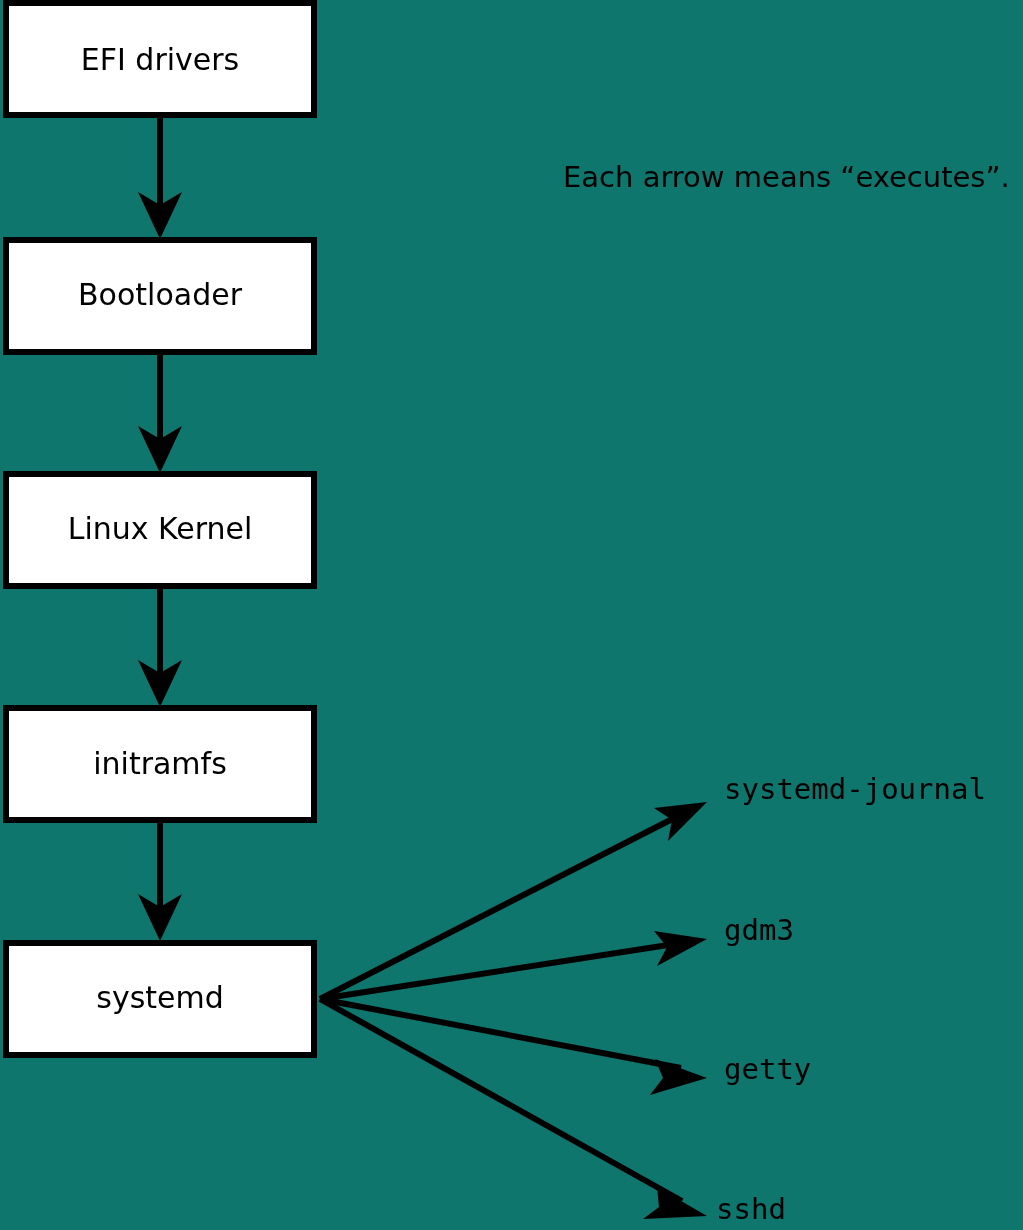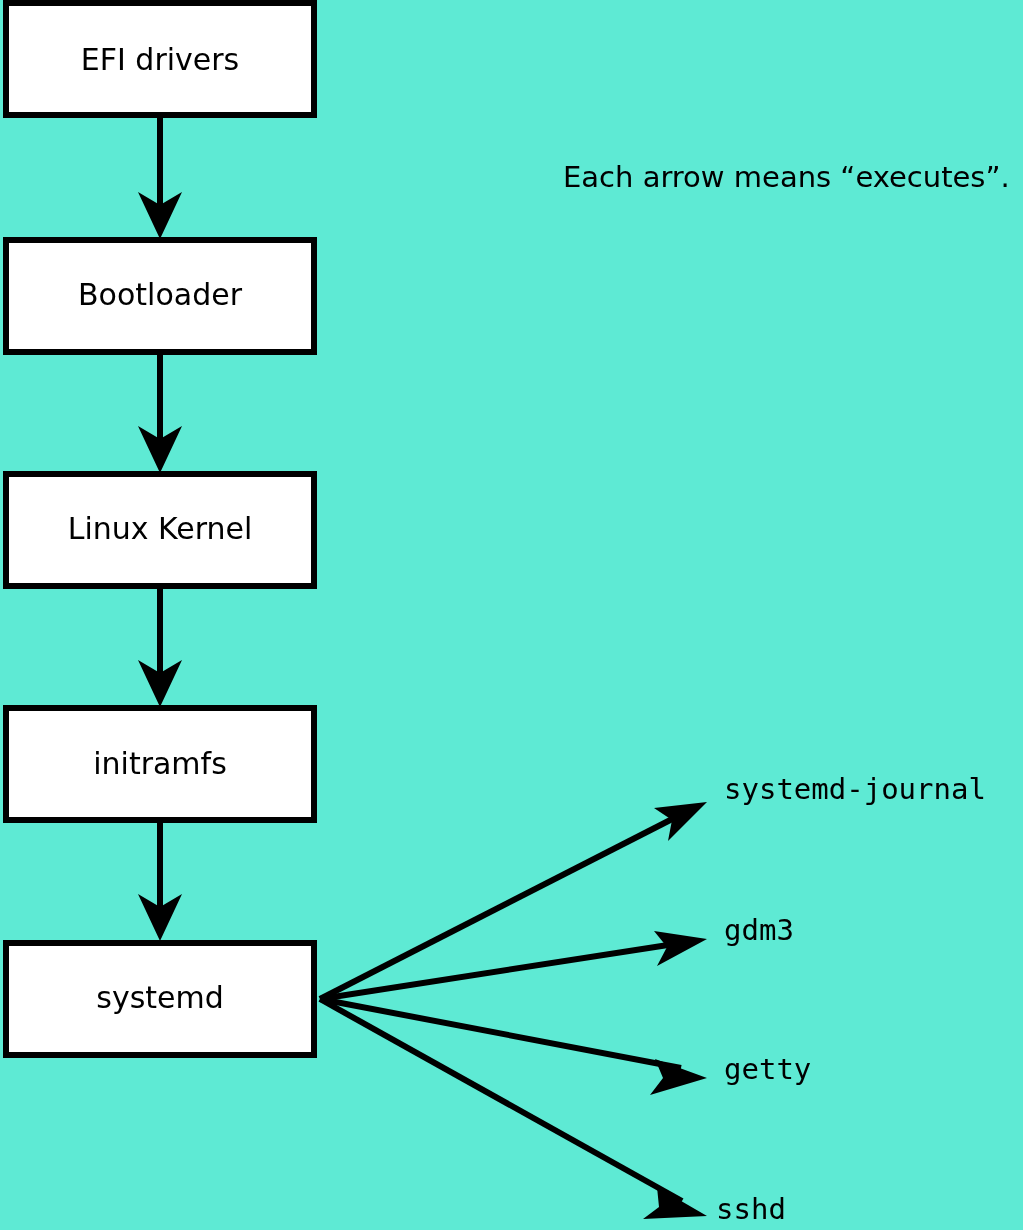--- a/index.html
+++ b/index.html
@@ -8,21 +8,21 @@
     padding: 0;
     background: #ffffff;
   }
   body {
     font-family: "DejaVu Sans", sans-serif;
   }
   #canvas {
     position: relative;
     width: 1023px;
     height: 1230px;
-    background: #5eead4;
+    background: #0f766e;
     overflow: hidden;
   }
   #diagram-svg {
     position: absolute;
     left: 0;
     top: 0;
     width: 1023px;
     height: 1230px;
     display: block;
   }

